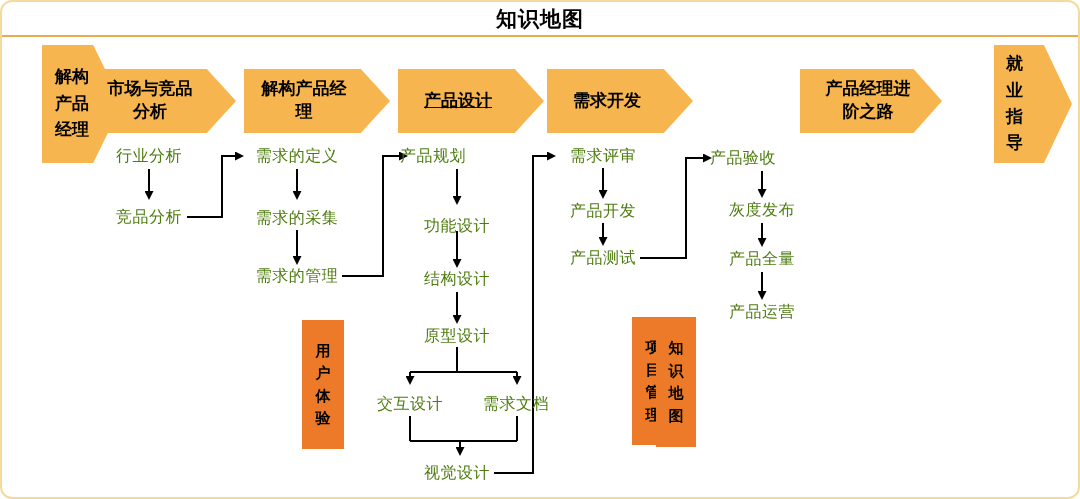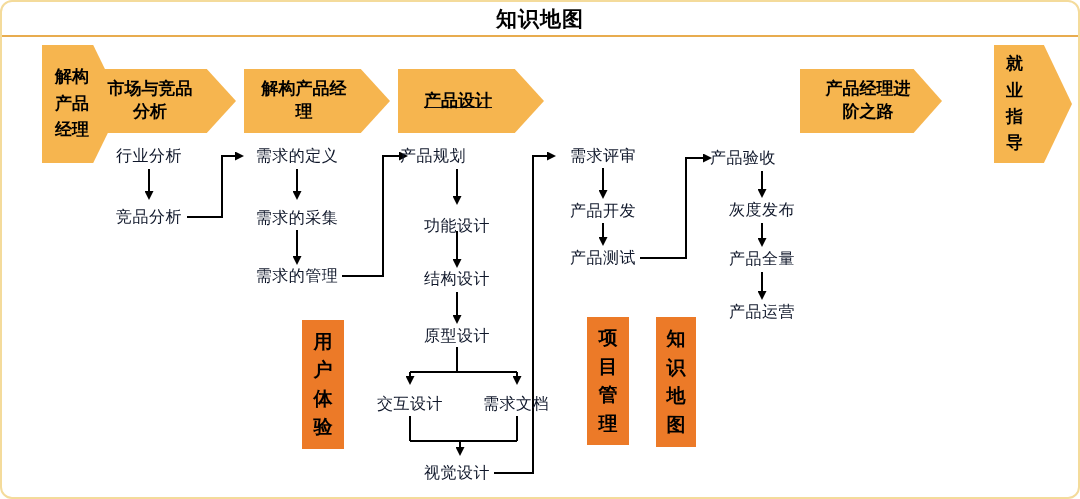--- a/index.html
+++ b/index.html
@@ -35,29 +35,29 @@
     clip-path:polygon(0 0, 64% 0, 100% 50%, 64% 100%, 0 100%);
     display:flex; align-items:center; justify-content:flex-start;
     box-sizing:border-box; padding-left:11px;
   }
   .pent .lbl{ font-size:17px; font-weight:700; line-height:1.55; text-align:center; color:#000; }
   .lbl-w2{ width:38px; }
   .lbl-w1{ width:19px; }
 
   .node{
     position:absolute; transform:translate(-50%,-50%);
-    font-size:16px; font-weight:500; white-space:nowrap; color:#0f172a;
+    font-size:16px; font-weight:500; white-space:nowrap; color:#4d7c0f;
     letter-spacing:0.5px;
   }
   .topic{
     position:absolute; background:#EC7A28;
     display:flex; align-items:center; justify-content:center; text-align:center;
   }
   .topic .lbl{
-    width:20px; font-size:19px; font-weight:700; line-height:1.5; color:#000;
+    width:20px; font-size:15px; font-weight:700; line-height:1.5; color:#000;
   }
 </style>
 </head>
 <body>
 
 <div class="frame">
 
   <div class="titlebar">
     <span class="title">知识地图</span>
   </div>
@@ -103,20 +103,23 @@
   </div>
   <div class="stage" style="left:88px;">
     <span class="lbl">市场与竞品分析</span>
   </div>
   <div class="stage" style="left:242px;">
     <span class="lbl">解构产品经理</span>
   </div>
   <div class="stage" style="left:396px;text-decoration:underline;">
     <span class="lbl">产品设计</span>
   </div>
+  <div class="stage" style="left:545px;">
+    <span class="lbl">需求开发</span>
+  </div>
   <div class="stage" style="left:798px;width:142px;padding-left:20px;">
     <span class="lbl">产品经理进阶之路</span>
   </div>
   <div class="pent" style="left:992px;width:78px;">
     <span class="lbl lbl-w1">就业指导</span>
   </div>
 
   <div class="node" style="left:147px;top:154px;">行业分析</div>
   <div class="node" style="left:147px;top:215px;">竞品分析</div>
 
@@ -137,20 +140,20 @@
   <div class="node" style="left:601px;top:256px;">产品测试</div>
 
   <div class="node" style="left:741px;top:156px;">产品验收</div>
   <div class="node" style="left:760px;top:208px;">灰度发布</div>
   <div class="node" style="left:760px;top:257px;">产品全量</div>
   <div class="node" style="left:760px;top:310px;">产品运营</div>
 
   <div class="topic" style="left:300px;top:318px;width:42px;height:129px;">
     <span class="lbl">用户体验</span>
   </div>
-  <div class="topic" style="left:585px;top:315px;width:42px;height:128px;">
+  <div class="topic" style="left:630px;top:315px;width:42px;height:128px;">
     <span class="lbl">项目管理</span>
   </div>
   <div class="topic" style="left:654px;top:315px;width:40px;height:130px;">
     <span class="lbl">知识地图</span>
   </div>
 
 </div>
 
 </body></html>

